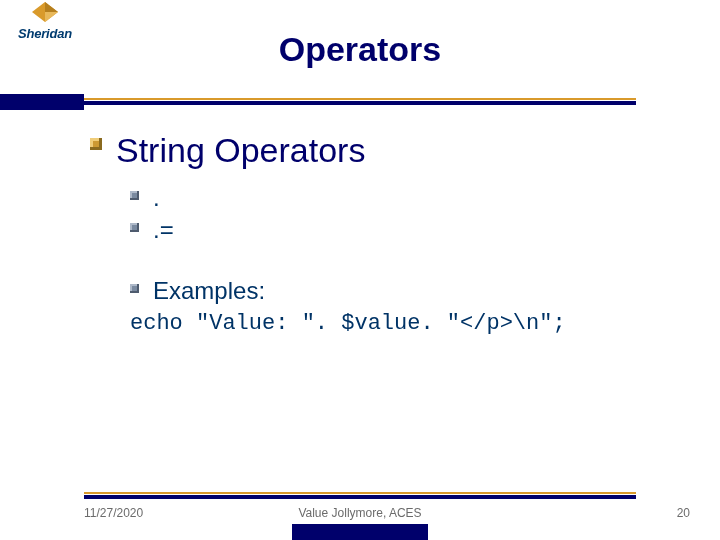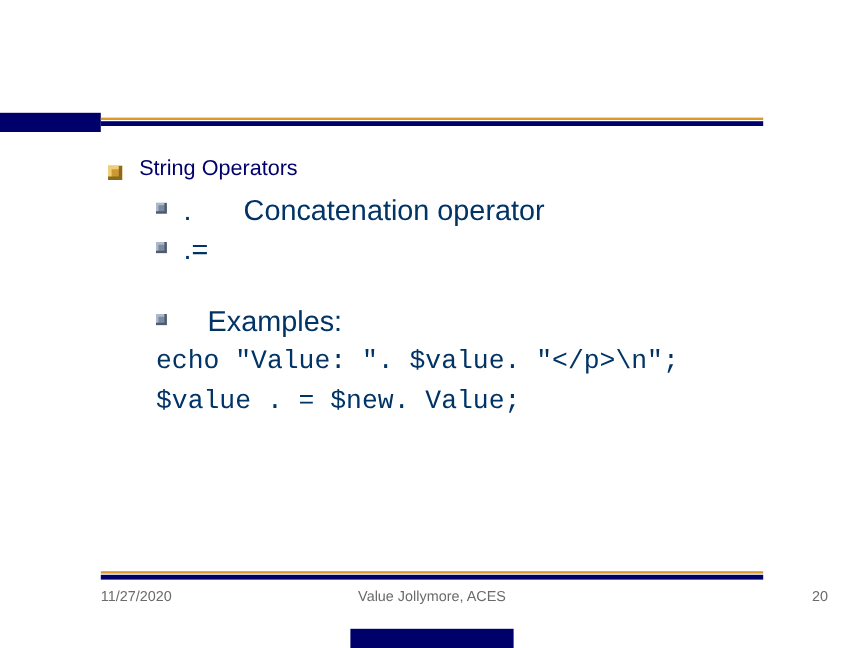--- a/index.html
+++ b/index.html
@@ -82,21 +82,21 @@
   .bullet1 {
     width: 12px;
     height: 12px;
     margin-top: 10px;
     margin-right: 14px;
     flex: 0 0 auto;
     background: #cc9933;
     box-shadow: inset -3px -3px 0 0 #8a6a1f, inset 3px 3px 0 0 #f0cd7a;
   }
   .h2 {
-    font-size: 18px;
+    font-size: 34px;
     color: #00006b;
   }
   .sub {
     margin-left: 40px;
   }
   .bullet2 {
     width: 9px;
     height: 9px;
     margin-top: 9px;
     margin-right: 14px;
@@ -110,36 +110,35 @@
     display: inline-block;
     width: 50px;
   }
   .op-desc {
     font-size: 24px;
     color: #003366;
   }
   .ex-label {
     font-size: 24px;
     color: #003366;
-    margin-left: 20px;
   }
   .code {
     font-family: "Courier New", monospace;
     font-size: 22px;
     color: #003366;
     margin-left: 40px;
     white-space: pre;
     line-height: 1.5;
   }
   .footer {
     position: absolute;
     left: 0;
     right: 0;
     bottom: 0;
-    height: 64px;
+    height: 48px;
   }
   .footer-rule-gold {
     position: absolute;
     left: 84px;
     right: 84px;
     top: 0;
     height: 2px;
     background: #d99a2b;
   }
   .footer-rule-navy {
@@ -169,54 +168,63 @@
   .ft-author { left: 50%; transform: translateX(-50%); }
   .ft-page { right: 30px; }
   .gap-sm { height: 8px; }
   .gap-md { height: 28px; }
 </style>
 </head>
 <body>
 
 <div class="slide">
 
+  <div class="header">
+    <div class="logo">
+      <svg width="30" height="24" viewBox="0 0 30 24">
+        <polygon points="15,2 28,12 15,22 2,12" fill="#d99a2b"></polygon>
+        <polygon points="15,2 28,12 15,12" fill="#b57f1e"></polygon>
+        <polygon points="15,12 28,12 15,22" fill="#e8b85a"></polygon>
+      </svg>
+      <div class="logo-text">Sheridan</div>
+    </div>
+    <div class="title">Operators</div>
+  </div>
 
   <div class="navy-strip"></div>
   <div class="rule-gold"></div>
   <div class="rule-navy"></div>
 
   <div class="body">
 
     <div class="row">
       <div class="bullet1"></div>
       <div class="h2">String Operators</div>
     </div>
 
     <div class="gap-sm"></div>
 
     <div class="row sub">
       <div class="bullet2"></div>
       <span class="op-sym">.</span>
-      <span class="op-desc">Concatenation operator</span>
     </div>
 
     <div class="row sub">
       <div class="bullet2"></div>
       <span class="op-sym">.=</span>
     </div>
 
     <div class="gap-md"></div>
 
     <div class="row sub">
       <div class="bullet2"></div>
       <span class="ex-label">Examples:</span>
     </div>
 
     <div class="code">echo "Value: ". $value. "&lt;/p&gt;\n";</div>
-    <div class="code">$value . = $new. Value;</div>
 
   </div>
 
   <div class="footer">
     <div class="footer-rule-gold"></div>
     <div class="footer-rule-navy"></div>
     <div class="footer-text ft-date">11/27/2020</div>
     <div class="footer-text ft-author">Value Jollymore, ACES</div>
     <div class="footer-text ft-page">20</div>
     <div class="footer-strip"></div>

